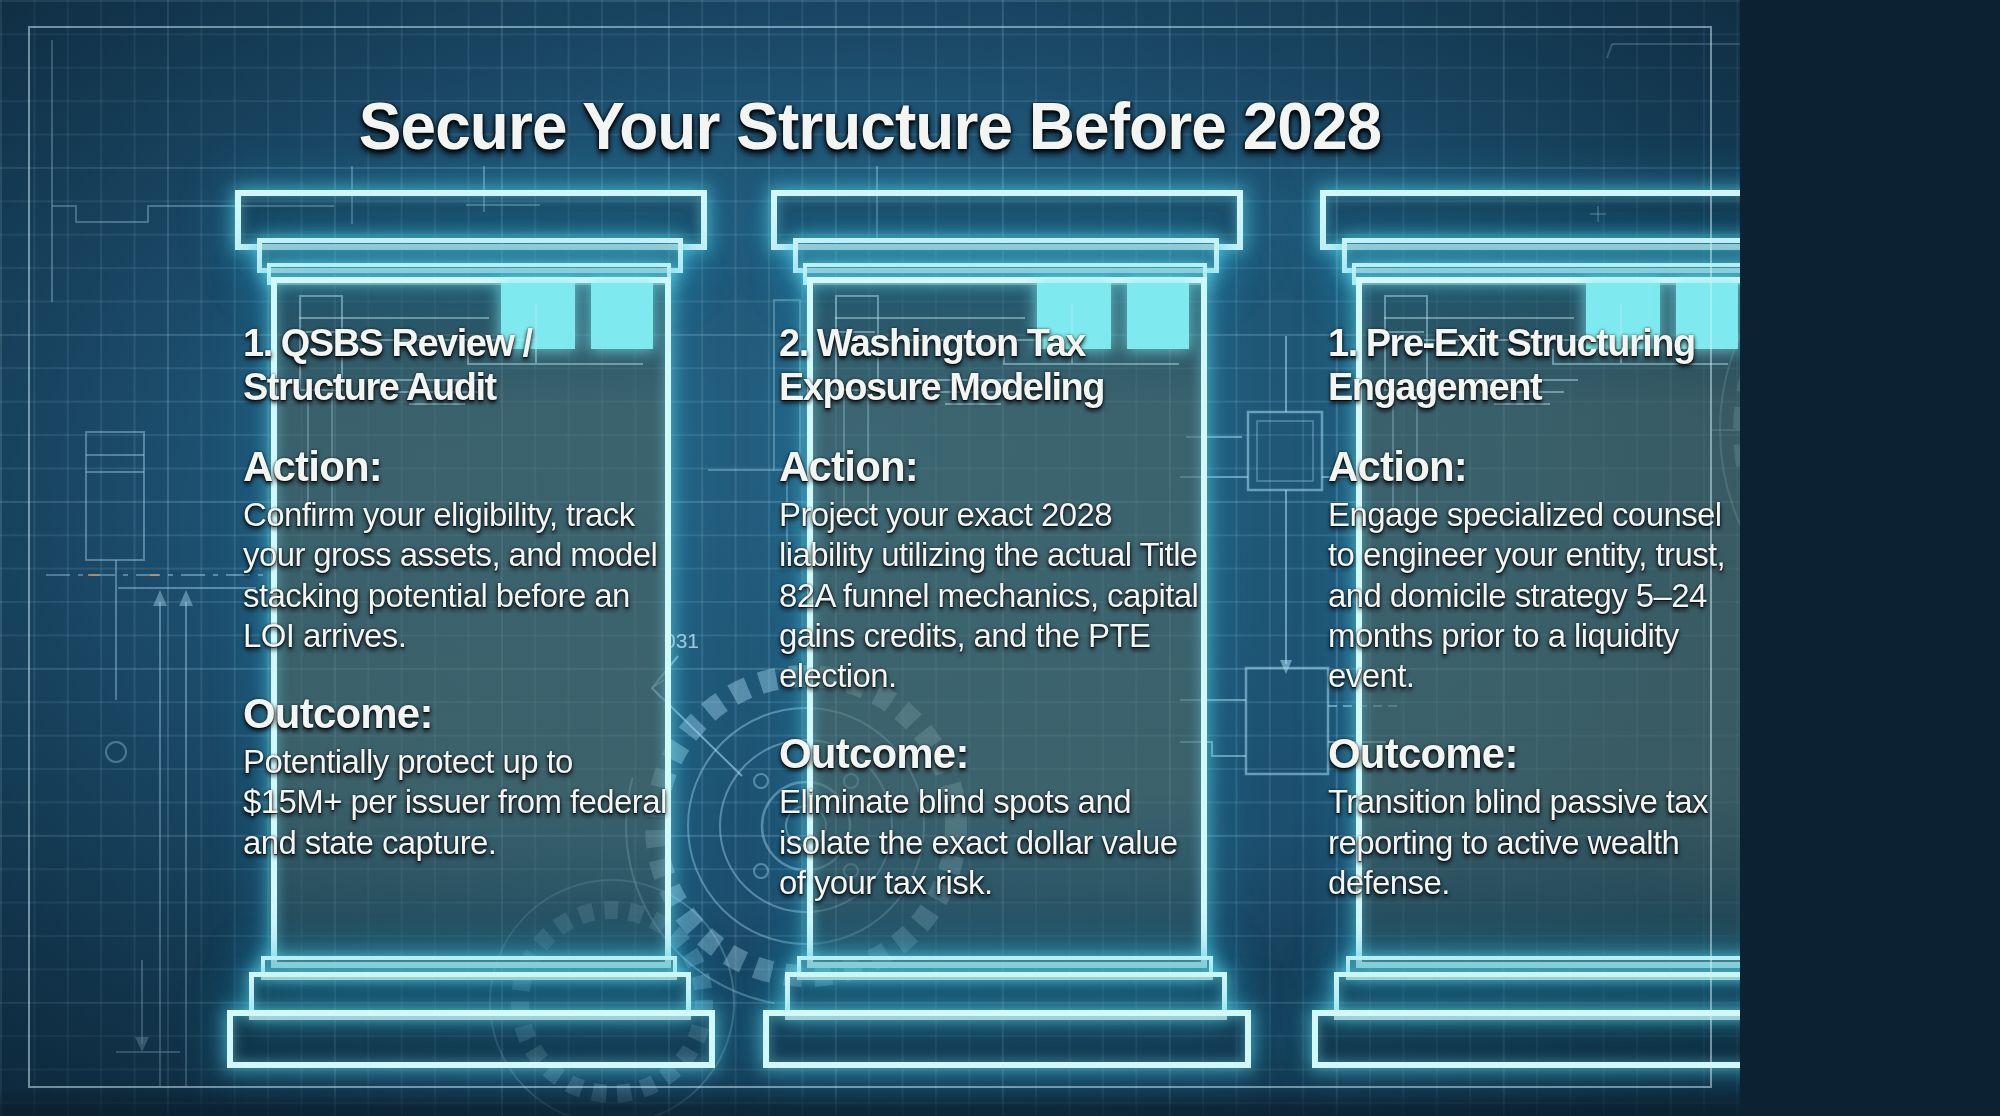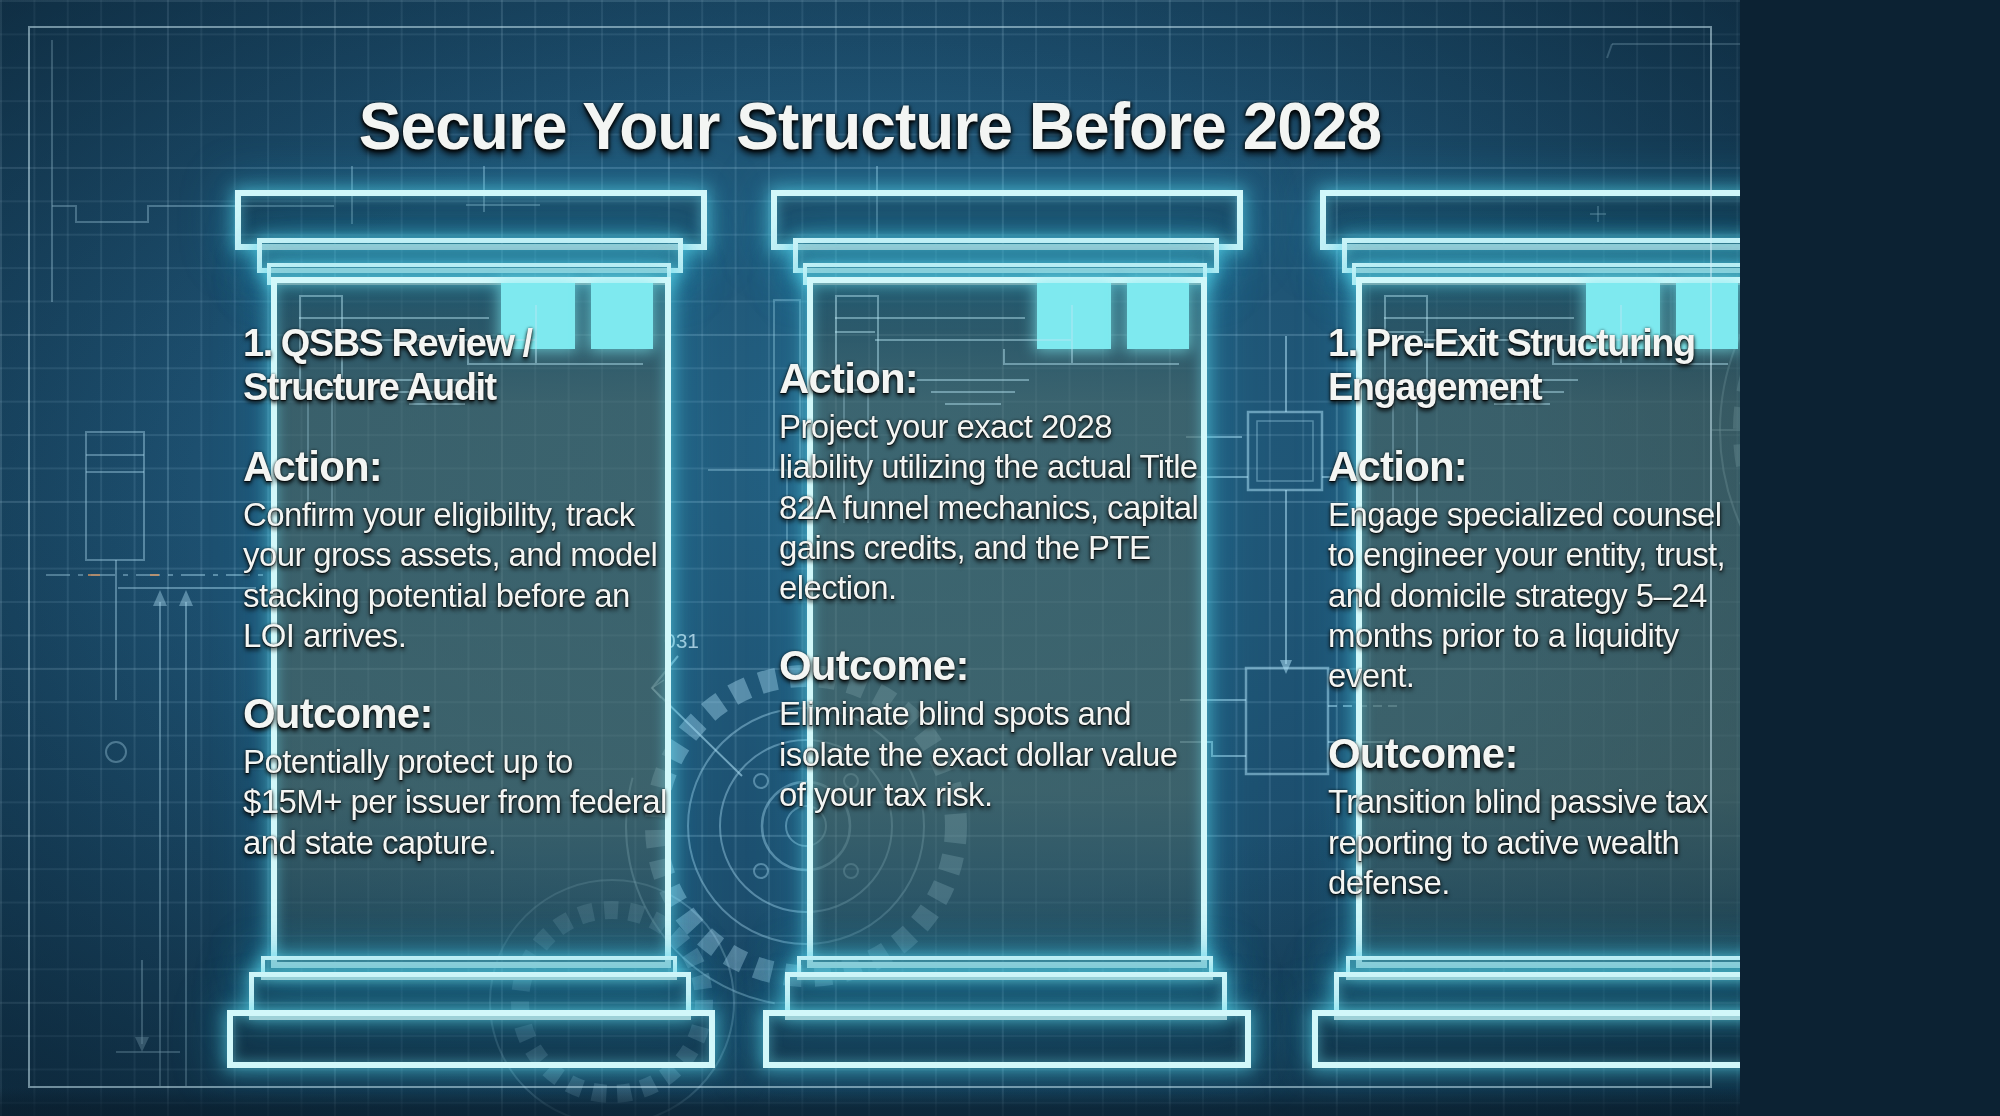--- a/index.html
+++ b/index.html
@@ -225,20 +225,24 @@
         <div class="dd d-g2"></div>
         <div class="dd d-g3"></div>
         <div class="dd d-dim"></div>
         <div class="dd d-dimt"></div>
       </div>
     </div>
     <div class="stroke base-top"></div>
     <div class="stroke base-mid"></div>
     <div class="stroke base-bot"></div>
     <div class="p-text">
+      <div class="p-heading">
+        <div class="heading-line">2. Washington Tax</div>
+        <div class="heading-line">Exposure Modeling</div>
+      </div>
       <div class="p-label">Action:</div>
       <div class="p-body">Project your exact 2028 liability utilizing the actual Title 82A funnel mechanics, capital gains credits, and the PTE election.</div>
       <div class="p-label">Outcome:</div>
       <div class="p-body">Eliminate blind spots and isolate the exact dollar value of your tax risk.</div>
     </div>
   </div>
 
   <div class="pillar" style="left:1320px">
     <div class="stroke cap-top"></div>
     <div class="stroke cap-mid"></div>

